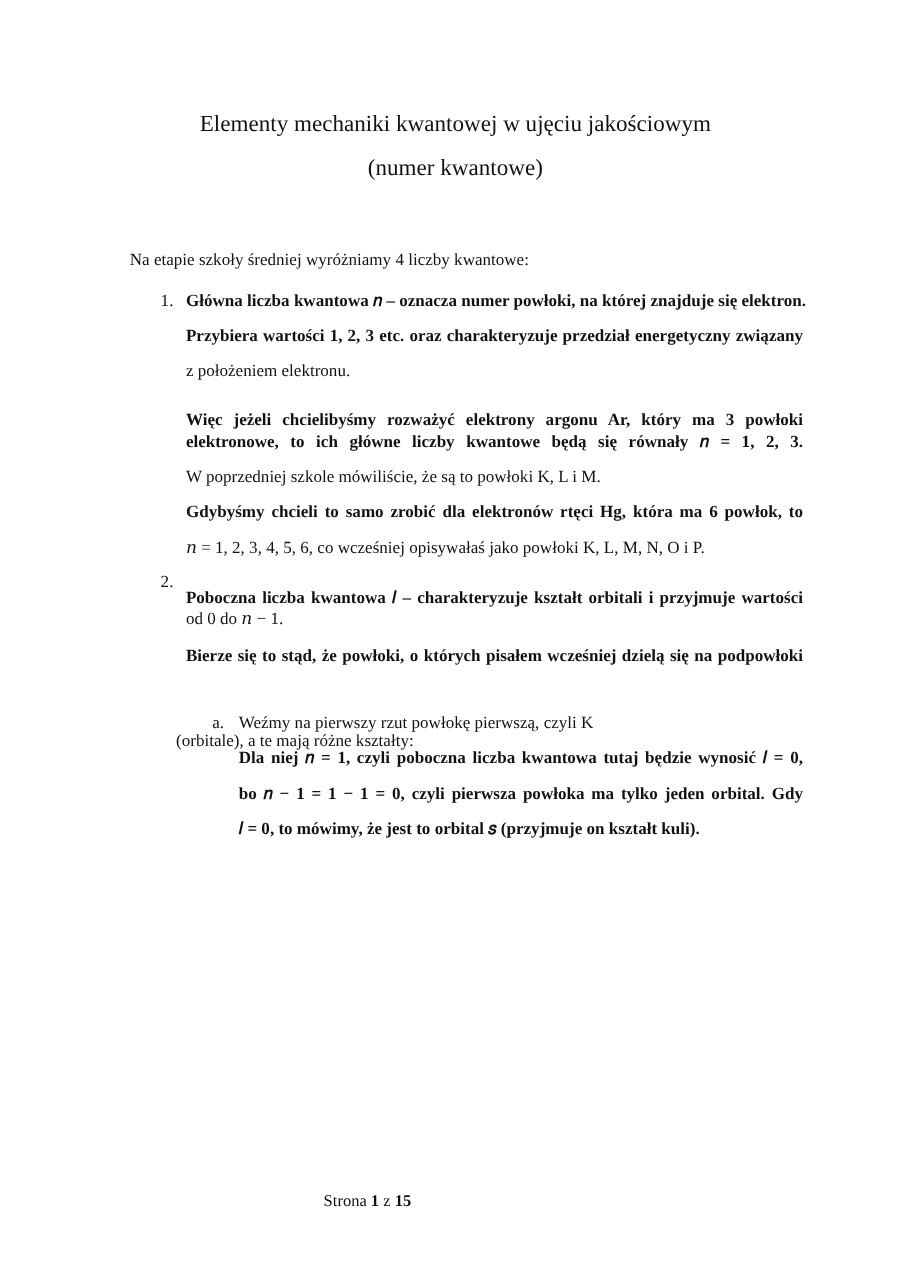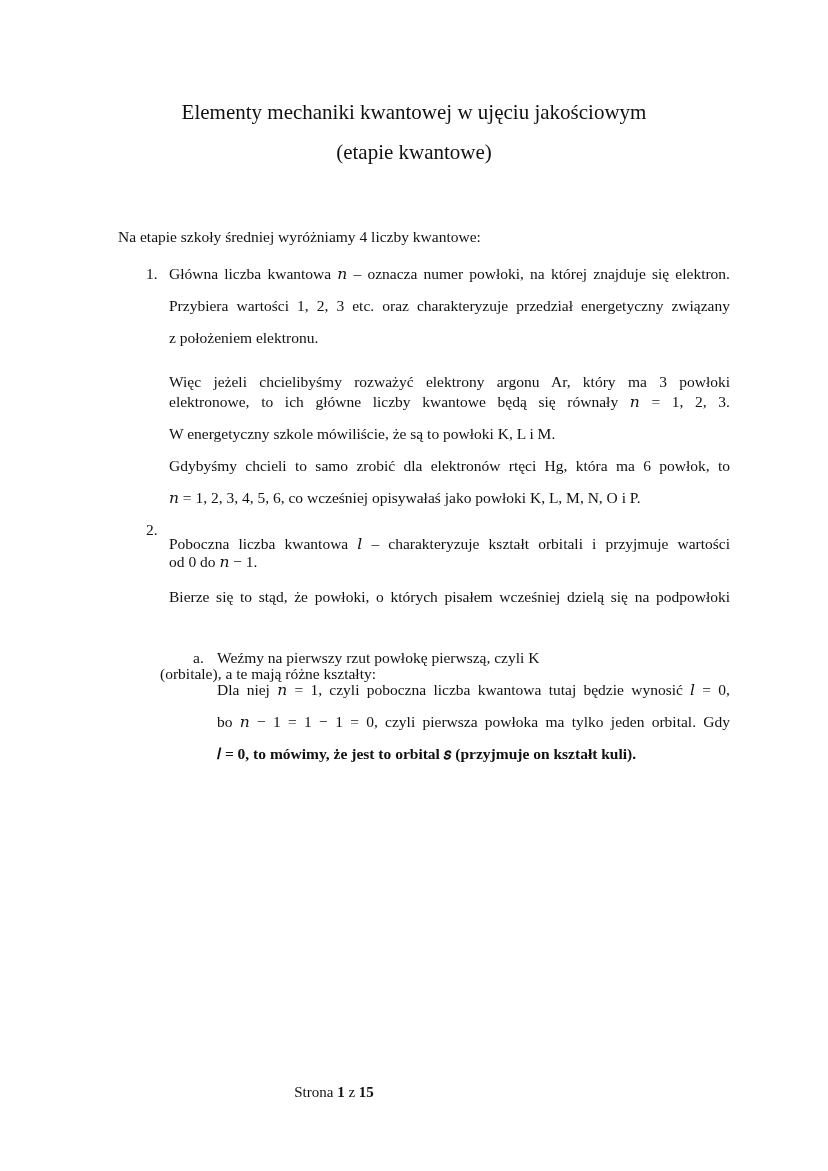--- a/index.html
+++ b/index.html
@@ -3,43 +3,43 @@
 <meta charset="utf-8">
 <style>
   html, body { margin: 0; padding: 0; background: #ffffff; }
   body { width: 828px; height: 1171px; position: relative; overflow: hidden;
          font-family: "Liberation Serif", "DejaVu Serif", serif; color: #111; }
   .title { position: absolute; left: 0; width: 828px; text-align: center; font-size: 21px; }
   .t1 { top: 100px; }
   .t2 { top: 140px; }
   .intro { position: absolute; left: 118px; top: 228px; font-size: 15.5px; }
   .line { position: absolute; font-size: 15.5px; white-space: nowrap; }
-  .just { text-align: justify; text-align-last: justify; }
+  .just { text-align: justify; text-align-last: justify; font-weight: bold; }
   .num { position: absolute; font-size: 15.5px; }
   .footer { position: absolute; top: 1084px; left: 0; width: 668px; text-align: center; font-size: 15px; }
   .footer b { font-weight: bold; }
 </style>
 </head>
 <body>
 
 <div>
   <div class="title t1">Elementy mechaniki kwantowej w ujęciu jakościowym</div>
-  <div class="title t2">(etapie kwantowe)</div>
+  <div class="title t2">(numer kwantowe)</div>
 </div>
 
 <div class="intro">Na etapie szkoły średniej wyróżniamy 4 liczby kwantowe:</div>
 
 <div>
   <span class="num" style="left:146px; top:265px;">1.</span>
   <div class="line just" style="left:169px; top:265px; width:561px;">Główna liczba kwantowa 𝑛 – oznacza numer powłoki, na której znajduje się elektron.</div>
   <div class="line just" style="left:169px; top:297px; width:561px;">Przybiera wartości 1, 2, 3 etc. oraz charakteryzuje przedział energetyczny związany</div>
   <div class="line" style="left:169px; top:329px;">z położeniem elektronu.</div>
   <div class="line just" style="left:169px; top:361px; width:561px;margin-top:12px;">Więc jeżeli chcielibyśmy rozważyć elektrony argonu Ar, który ma 3 powłoki</div>
   <div class="line just" style="left:169px; top:393px; width:561px;">elektronowe, to ich główne liczby kwantowe będą się równały 𝑛 = 1, 2, 3.</div>
-  <div class="line" style="left:169px; top:425px;">W energetyczny szkole mówiliście, że są to powłoki K, L i M.</div>
+  <div class="line" style="left:169px; top:425px;">W poprzedniej szkole mówiliście, że są to powłoki K, L i M.</div>
   <div class="line just" style="left:169px; top:457px; width:561px;">Gdybyśmy chcieli to samo zrobić dla elektronów rtęci Hg, która ma 6 powłok, to</div>
   <div class="line" style="left:169px; top:489px;">𝑛 = 1, 2, 3, 4, 5, 6, co wcześniej opisywałaś jako powłoki K, L, M, N, O i P.</div>
 </div>
 
 <div>
   <span class="num" style="left:146px; top:521px;">2.</span>
   <div class="line just" style="left:169px; top:535px; width:561px;">Poboczna liczba kwantowa 𝑙 – charakteryzuje kształt orbitali i przyjmuje wartości</div>
   <div class="line" style="left:169px; top:553px;">od 0 do 𝑛 − 1.</div>
   <div class="line just" style="left:169px; top:588px; width:561px;">Bierze się to stąd, że powłoki, o których pisałem wcześniej dzielą się na podpowłoki</div>
   <div class="line" style="left:160px; top:617px;margin-top:48px;">(orbitale), a te mają różne kształty:</div>

